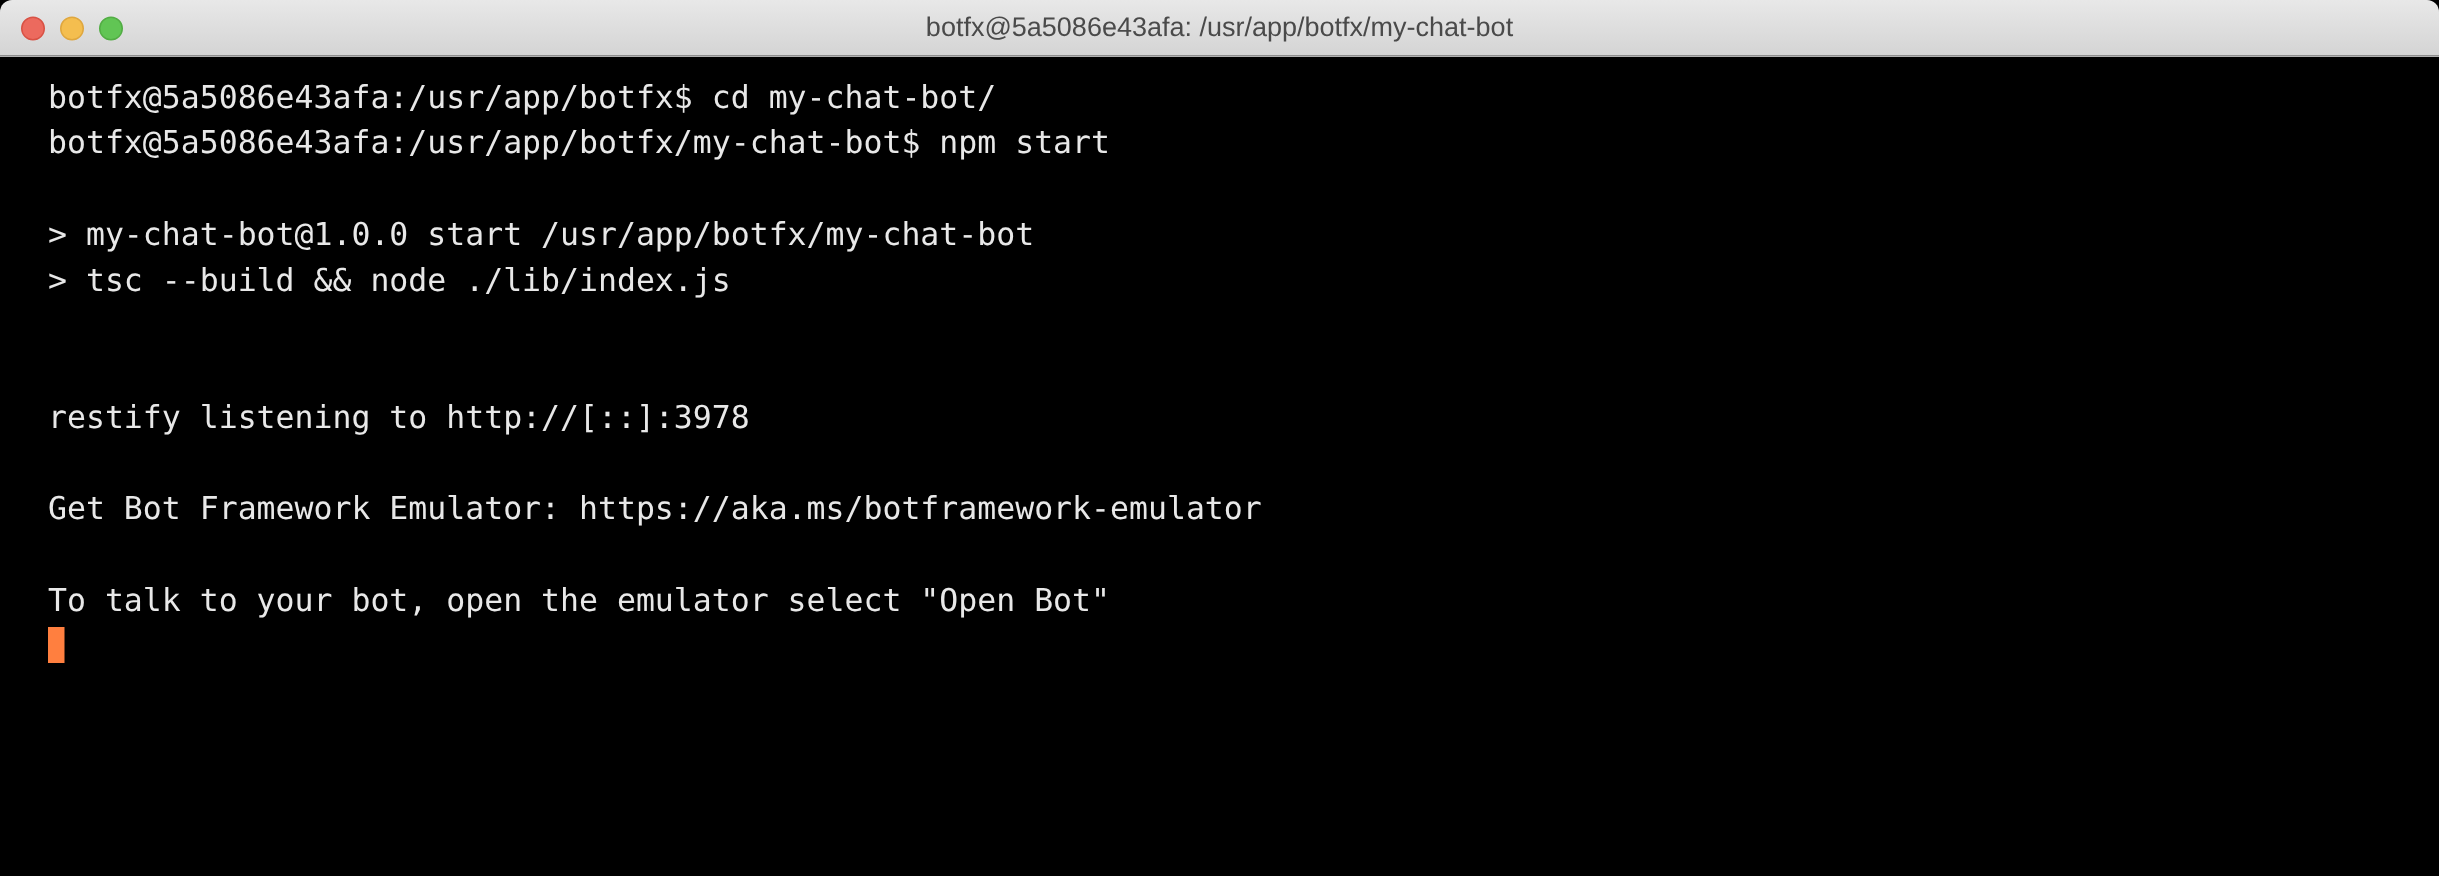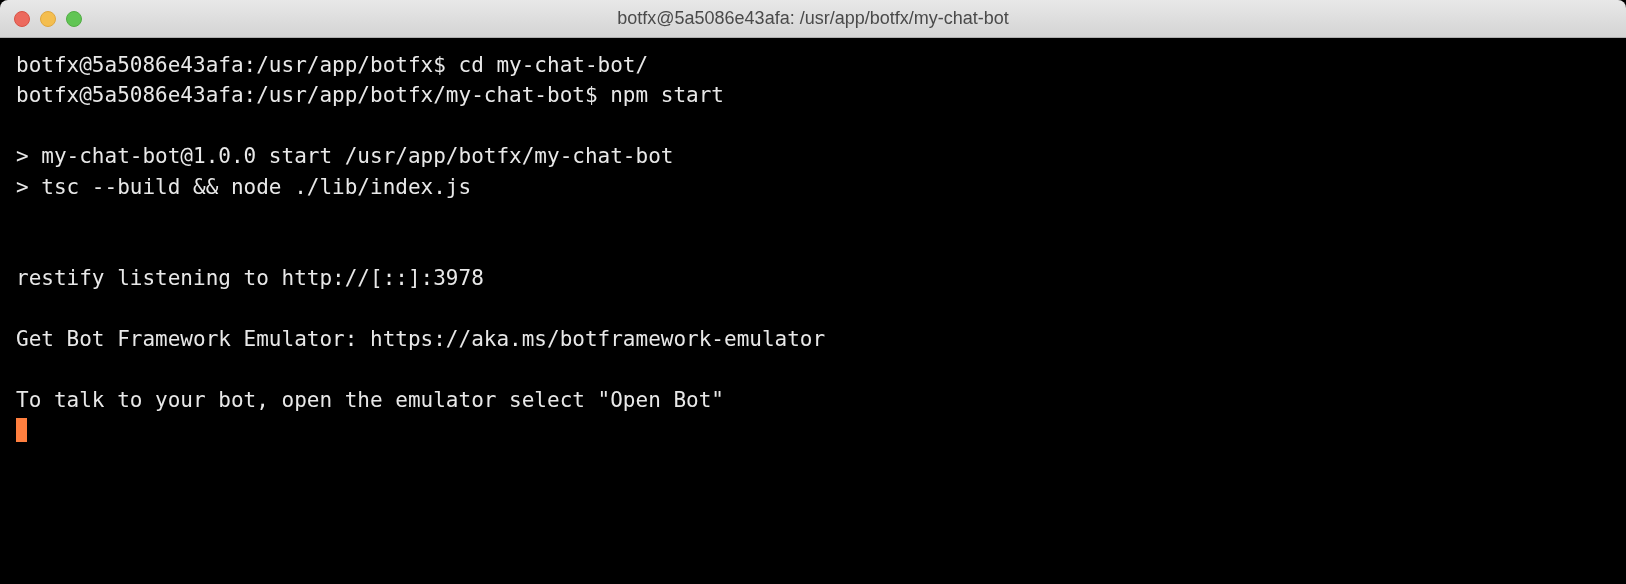--- a/index.html
+++ b/index.html
@@ -68,20 +68,21 @@
       padding: 12px 16px;
       color: #e8e8e8;
       font-size: 21px;
       line-height: 1.45;
       white-space: pre-wrap;
       font-family: "Menlo", "Monaco", "Consolas", monospace;
     }
     .line {
       display: block;
       min-height: 1.45em;
+      margin-left: 16px;
     }
     .cursor {
       display: inline-block;
       width: 11px;
       height: 24px;
       background: #ff7f3f;
       vertical-align: text-bottom;
       margin-left: 0;
     }
   </style>

